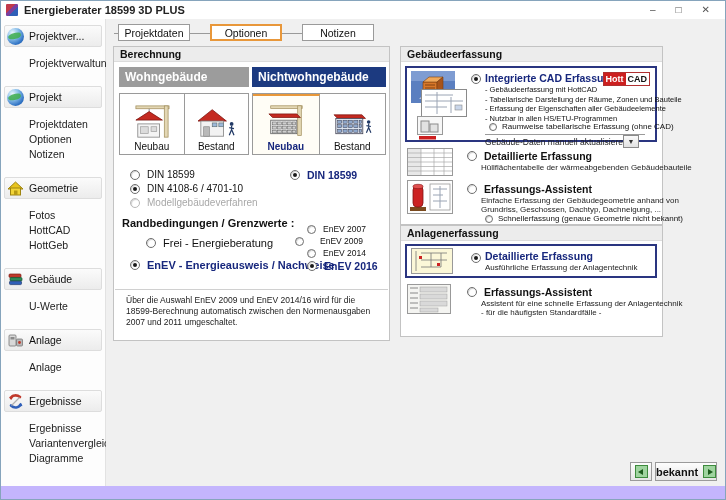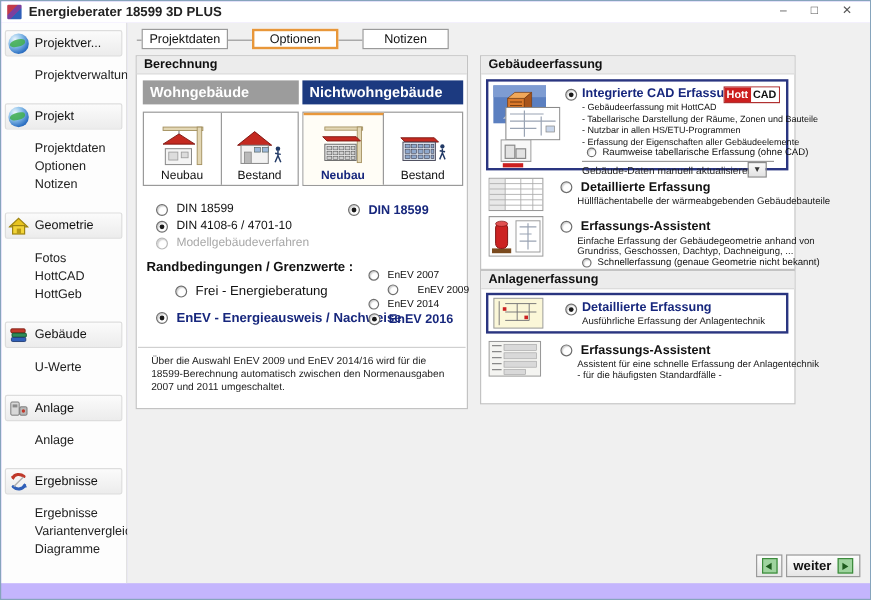--- a/index.html
+++ b/index.html
@@ -325,21 +325,21 @@
         </div>
         <div class="radio-row" style="left:16px; top:212px; font-size:11px;">
           <span class="rb sel"></span>
           <span class="navy">EnEV  -  Energieausweis / Nachweise</span>
         </div>
 
         <div class="radio-row small-f" style="left:193px; top:177px;">
           <span class="rb" style="width:9px;height:9px;"></span>
           <span>EnEV 2007</span>
         </div>
-        <div class="radio-row small-f" style="left:209px; top:189px;gap:16px;">
+        <div class="radio-row small-f" style="left:181px; top:189px;gap:16px;">
           <span class="rb" style="width:9px;height:9px;"></span>
           <span>EnEV 2009</span>
         </div>
         <div class="radio-row small-f" style="left:193px; top:201px;">
           <span class="rb" style="width:9px;height:9px;"></span>
           <span>EnEV 2014</span>
         </div>
         <div class="radio-row" style="left:193px; top:213px; font-size:10.5px;">
           <span class="rb sel"></span>
           <span class="navy">EnEV 2016</span>
@@ -375,22 +375,22 @@
           </svg>
           <span class="rb sel" style="position:absolute; left:64px; top:6px;"></span>
           <span class="opt-label navy" style="left:78px; top:4px;">Integrierte CAD Erfassung</span>
           <span class="hlogo" style="right:5px; top:4px;">
             <span class="h1">Hott</span>
             <span class="h2">CAD</span>
           </span>
           <div class="bullets" style="left:78px; top:17px;">
             <div>- Gebäudeerfassung mit HottCAD</div>
             <div>- Tabellarische Darstellung der Räume, Zonen und Bauteile</div>
+            <div>- Erfassung der Eigenschaften aller Gebäudeelemente</div>
             <div>- Nutzbar in allen HS/ETU-Programmen</div>
-            <div>- Erfassung der Eigenschaften aller Gebäudeelemente</div>
           </div>
           <div class="radio-row" style="left:82px; top:54px; font-size:8px; gap:5px;">
             <span class="rb" style="width:8px; height:8px;"></span>
             <span>Raumweise tabellarische Erfassung (ohne CAD)</span>
           </div>
           <div class="cad-sep" style="left:78px; right:10px; top:66px;"></div>
           <svg class="thumb" style="left:10px; top:48px;" width="26" height="24" viewBox="0 0 26 24">
             <rect x="0.5" y="0.5" width="25" height="18" fill="#f7f7f7" stroke="#999"></rect>
             <g stroke="#8a8a8a" stroke-width="1" fill="#e2e2e2">
               <rect x="4" y="5" width="8" height="11"></rect>
@@ -476,19 +476,19 @@
           <span style="font-weight:bold; font-size:10.5px;">Erfassungs-Assistent</span>
         </div>
         <div class="opt-desc" style="left:80px; top:73px;text-align:center;">Assistent für eine schnelle Erfassung der Anlagentechnik</div>
         <div class="opt-desc" style="left:80px; top:82px;">- für die häufigsten Standardfälle -</div>
       </div>
 
       <div class="nav-btn" id="btn-back">
         <span class="g-arrow left"></span>
       </div>
       <div class="nav-btn" id="btn-next">
-        <span>weiter</span>
+        <span>bekannt</span>
         <span class="g-arrow right"></span>
       </div>
 
     </div>
   </div>
 </div>
 
 </body></html>

